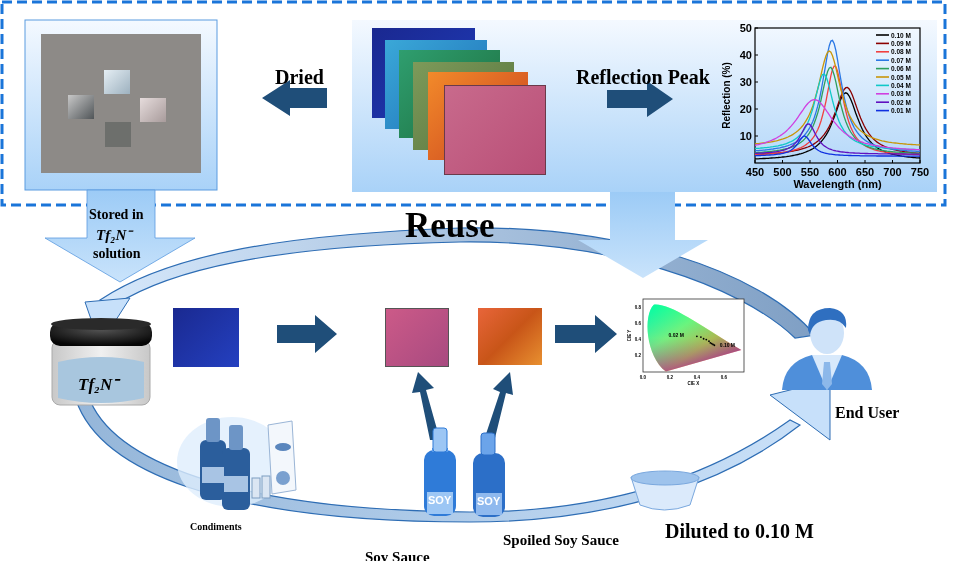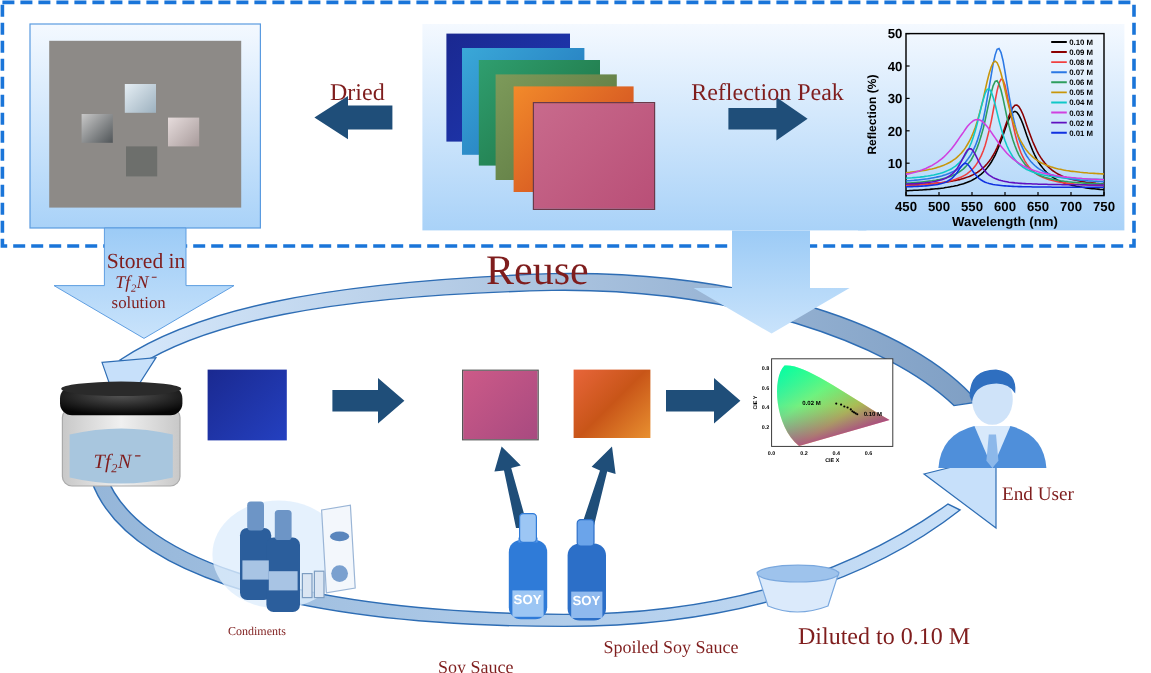--- a/index.html
+++ b/index.html
@@ -1,18 +1,18 @@
 <!DOCTYPE html>
 <html><head>
 <meta charset="utf-8">
 <style>
   html,body{margin:0;padding:0;background:#fff;}
   body{width:959px;height:561px;position:relative;overflow:hidden;font-family:"Liberation Serif",serif;}
   .abs{position:absolute;}
-  .lbl{font-weight:normal;color:#7f1d1d;white-space:nowrap;}
+  .lbl{font-weight:bold;color:#000000;white-space:nowrap;}
   svg{position:absolute;left:0;top:0;}
   .photo{position:absolute;}
   .plot-text{font-family:"Liberation Sans",sans-serif;font-weight:bold;}
 </style>
 </head>
 <body>
 
 <svg width="959" height="561">
   <defs>
     <linearGradient id="panelGrad" x1="0" y1="0" x2="0" y2="1">
@@ -231,21 +231,21 @@
     <text x="641" y="357.27777777777777" text-anchor="end" font-size="4.5" class="plot-text">0.2</text>
     <text x="641" y="341.05555555555554" text-anchor="end" font-size="4.5" class="plot-text">0.4</text>
     <text x="641" y="324.8333333333333" text-anchor="end" font-size="4.5" class="plot-text">0.6</text>
     <text x="641" y="308.6111111111111" text-anchor="end" font-size="4.5" class="plot-text">0.8</text>
     <text x="693.5" y="385" text-anchor="middle" font-size="4.5" class="plot-text">CIE X</text>
     <text x="0" y="0" text-anchor="middle" font-size="4.5" class="plot-text" transform="translate(631,335.5) rotate(-90)">CIE Y</text>
   </svg>
 
 <div class="abs lbl" style="left:275px;top:66px;font-size:20px;">Dried</div>
 <div class="abs lbl" style="left:576px;top:66px;font-size:20px;">Reflection Peak</div>
-<div class="abs lbl" style="left:89px;top:207px;font-size:18px;">Stored in</div>
+<div class="abs lbl" style="left:89px;top:207px;font-size:14px;">Stored in</div>
 <div class="abs lbl" style="left:96px;top:224px;font-size:15px;font-style:italic;">Tf₂N⁻</div>
 <div class="abs lbl" style="left:93px;top:246px;font-size:14px;">solution</div>
 <div class="abs lbl" style="left:405px;top:206px;font-size:35px;">Reuse</div>
 <div class="abs lbl" style="left:78px;top:372px;font-size:17px;font-style:italic;">Tf₂N⁻</div>
 <div class="abs lbl" style="left:190px;top:521px;font-size:10px;">Condiments</div>
 <div class="abs lbl" style="left:365px;top:532px;font-size:15px;margin-top:17px;">Soy Sauce</div>
 <div class="abs lbl" style="left:503px;top:532px;font-size:15px;">Spoiled Soy Sauce</div>
 <div class="abs lbl" style="left:665px;top:520px;font-size:20px;">Diluted to 0.10 M</div>
 <div class="abs lbl" style="left:835px;top:404px;font-size:16px;">End User</div>
 

